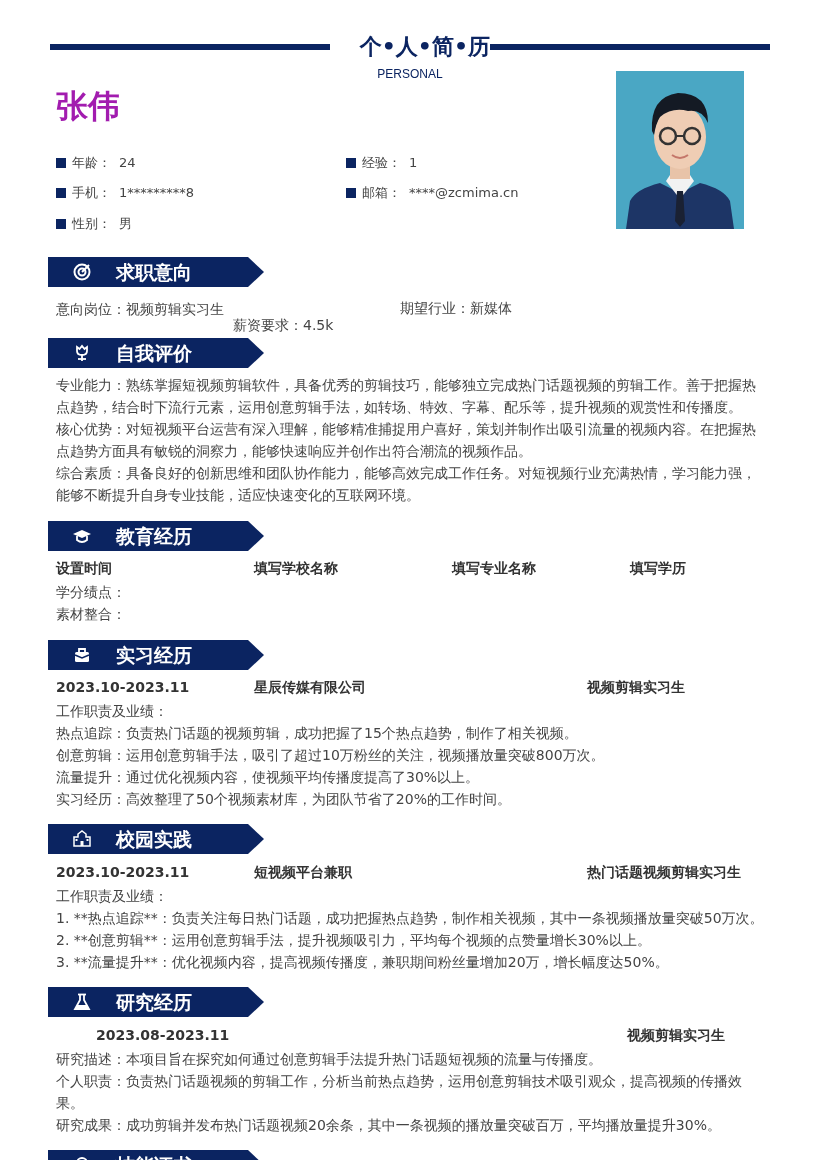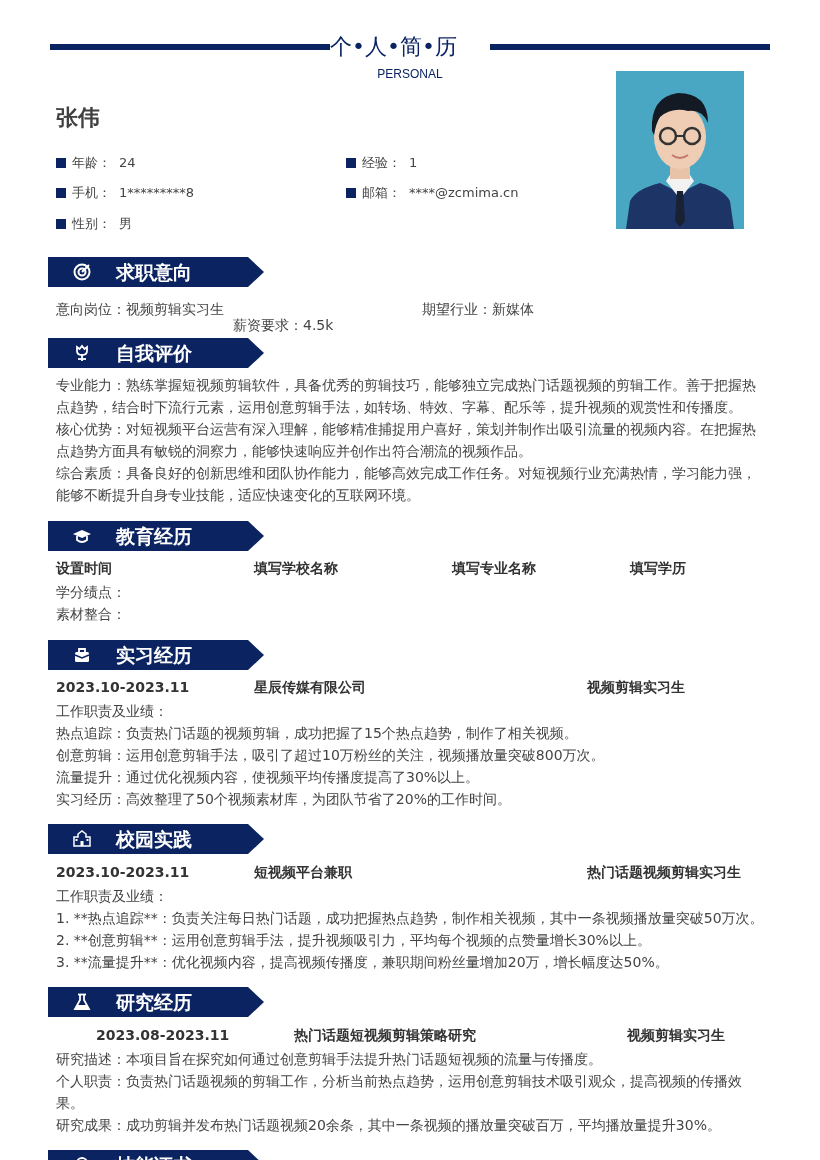--- a/index.html
+++ b/index.html
@@ -3,26 +3,26 @@
 <meta charset="utf-8">
 <style>
   * { box-sizing: border-box; margin: 0; padding: 0; }
   html, body { width: 820px; height: 1160px; overflow: hidden; background: #ffffff; }
   body { font-family: "DejaVu Sans", "Liberation Sans", sans-serif; color: #444; position: relative; }
 
   .top-title { position: absolute; top: 32px; left: 0; width: 820px; height: 36px; }
   .top-line { position: absolute; top: 12px; height: 6px; background: #0b2461; }
   .top-line.left { left: 50px; width: 280px; }
   .top-line.right { left: 490px; width: 280px; }
-  .title-text { position: absolute; left: 330px; width: 160px; top: 0; text-align: left; font-size: 22px; font-weight: normal; color: #0b2461; line-height: 30px; letter-spacing: 0px; }
+  .title-text { position: absolute; left: 330px; width: 160px; top: 0; text-align: right; font-size: 22px; font-weight: bold; color: #0b2461; line-height: 30px; letter-spacing: 0px; }
   .subtitle { position: absolute; top: 67px; left: 330px; width: 160px; text-align: center; font-size: 12px; color: #0b2461; font-family: "Liberation Sans", sans-serif; }
 
   .photo { position: absolute; left: 616px; top: 71px; width: 128px; height: 158px; background: #4aa7c4; overflow: hidden; }
 
-  .name { position: absolute; left: 56px; top: 98px; font-size: 22px; font-weight: bold; color: #404040; line-height: 40px; }
+  .name { position: absolute; left: 56px; top: 86px; font-size: 32px; font-weight: bold; color: #a21caf; line-height: 40px; }
 
   .info { position: absolute; font-size: 13px; color: #444; line-height: 20px; display: flex; align-items: center; white-space: nowrap; }
   .info .sq { width: 10px; height: 10px; background: #0b2461; margin-right: 6px; display: inline-block; }
   .info .val { margin-left: 8px; }
 
   .sec-head { position: absolute; left: 48px; width: 216px; height: 30px; }
   .sec-head .bar { position: absolute; left: 0; top: 0; width: 216px; height: 30px; background: #0b2461; clip-path: polygon(0 0, 200px 0, 216px 15px, 200px 30px, 0 30px); }
   .sec-head .icon { position: absolute; left: 24px; top: 5px; width: 20px; height: 20px; color: #fff; }
   .sec-head .label { position: absolute; left: 68px; top: 0; line-height: 30px; font-size: 19px; font-weight: bold; color: #fff; }
 
@@ -92,21 +92,21 @@
         <circle cx="10" cy="10" r="7.5" fill="none" stroke="#fff" stroke-width="2"></circle>
         <circle cx="10" cy="10" r="3.5" fill="none" stroke="#fff" stroke-width="2"></circle>
         <line x1="10" y1="10" x2="17" y2="3" stroke="#fff" stroke-width="2"></line>
       </svg>
   </div>
   <div class="label">求职意向</div>
 </div>
 <div class="row" style="top:298px;">
   <span style="left:0;">意向岗位：视频剪辑实习生</span>
   <span style="left:177px;margin-top:16px;">薪资要求：4.5k</span>
-  <span style="left:366px;">期望行业：新媒体</span>
+  <span style="left:344px;font-family:Liberation Mono, monospace;">期望行业：新媒体</span>
 </div>
 
 <div class="sec-head" style="top:338px;">
   <div class="bar"></div>
   <div class="icon">
     <svg width="20" height="20" viewBox="0 0 20 20">
         <path d="M5 4 L7.5 6 L10 3 L12.5 6 L15 4 L15 8 Q15 12 10 12 Q5 12 5 8 Z" fill="none" stroke="#fff" stroke-width="1.8"></path>
         <line x1="10" y1="12" x2="10" y2="18" stroke="#fff" stroke-width="1.8"></line>
         <line x1="6" y1="16" x2="14" y2="16" stroke="#fff" stroke-width="1.8"></line>
       </svg>
@@ -208,21 +208,20 @@
     <svg width="20" height="20" viewBox="0 0 20 20">
         <line x1="6" y1="2.5" x2="14" y2="2.5" stroke="#fff" stroke-width="1.8"></line>
         <path d="M8 3 L8 8 L3 17 L17 17 L12 8 L12 3" fill="none" stroke="#fff" stroke-width="1.8"></path>
         <path d="M5 13 L15 13 L17 17 L3 17 Z" fill="#fff"></path>
       </svg>
   </div>
   <div class="label">研究经历</div>
 </div>
 <div class="row bold" style="top:1024px;margin-left:40px;">
   <span style="left:0;">2023.08-2023.11</span>
-  <span style="left:198px;">热门话题短视频剪辑策略研究</span>
   <span style="left:531px;">视频剪辑实习生</span>
 </div>
 <div class="text" style="top:1048px;">研究描述：本项目旨在探究如何通过创意剪辑手法提升热门话题短视频的流量与传播度。</div>
 <div class="text" style="top:1070px;">个人职责：负责热门话题视频的剪辑工作，分析当前热点趋势，运用创意剪辑技术吸引观众，提高视频的传播效果。</div>
 <div class="text" style="top:1114px;">研究成果：成功剪辑并发布热门话题视频20余条，其中一条视频的播放量突破百万，平均播放量提升30%。</div>
 
 <div class="sec-head" style="top:1150px;">
   <div class="bar"></div>
   <div class="icon">
     <svg width="20" height="20" viewBox="0 0 20 20">

